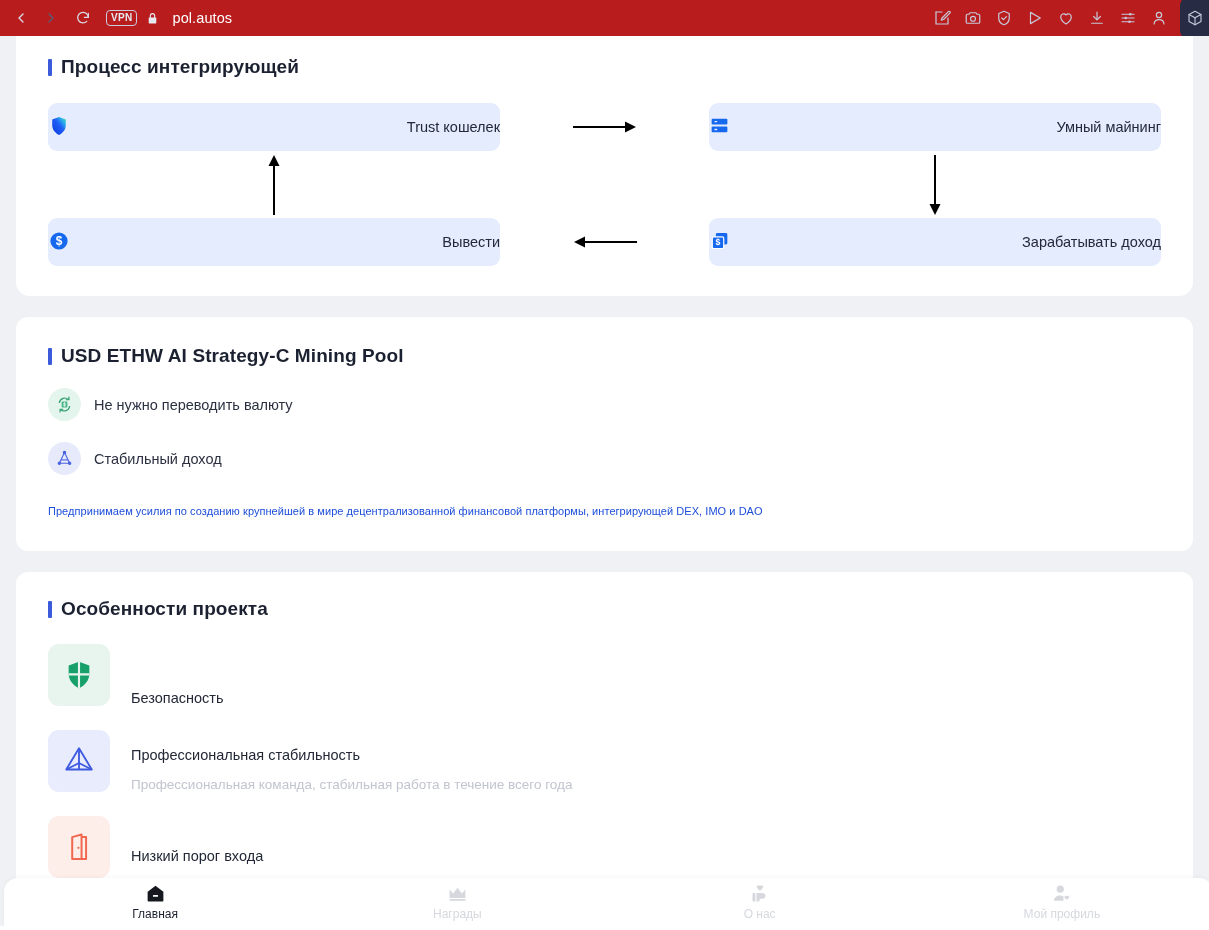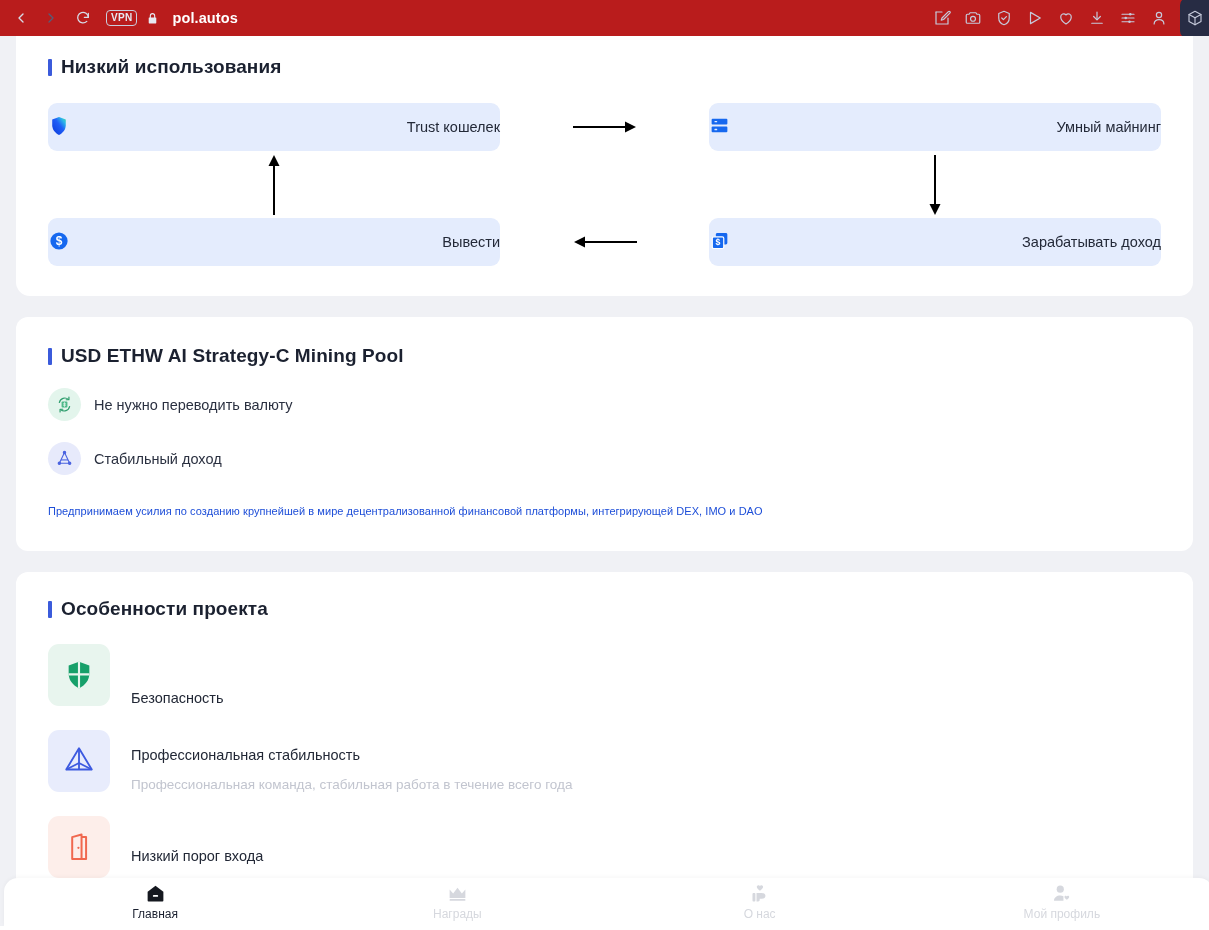--- a/index.html
+++ b/index.html
@@ -39,21 +39,20 @@
     letter-spacing: .3px;
     padding: 1px 4px 2px 4px;
     line-height: 11px;
   }
   .lock-icon { margin-left: 9px; display: flex; align-items: center; color: #e7e9f2; }
   .url-text {
     margin-left: 13px;
     color: #ffffff;
     font-size: 14.5px;
     letter-spacing: .1px;
-    font-weight: bold;
   }
   .toolbar-right {
     margin-left: auto;
     display: flex; align-items: center;
     gap: 9px;
     padding-right: 10px;
     height: 40px;
   }
   .tb-icon {
     width: 22px; height: 22px;
@@ -280,21 +279,21 @@
         <path d="M12 11.7V21"></path>
       </svg>
   </div>
 </div>
 
 <div class="page">
 
   <div class="card process-card">
     <div class="sec-head">
       <span class="bar"></span>
-      <span>Низкий использования</span>
+      <span>Процесс интегрирующей</span>
     </div>
 
     <div class="process-grid">
 
       <div class="flow-box">
         <span>
           <svg width="22" height="22" viewBox="0 0 24 24">
             <defs>
                 <linearGradient id="tw" x1="0" y1="1" x2="1" y2="0">
               <stop offset="0%" stop-color="#0a38d8"></stop>

